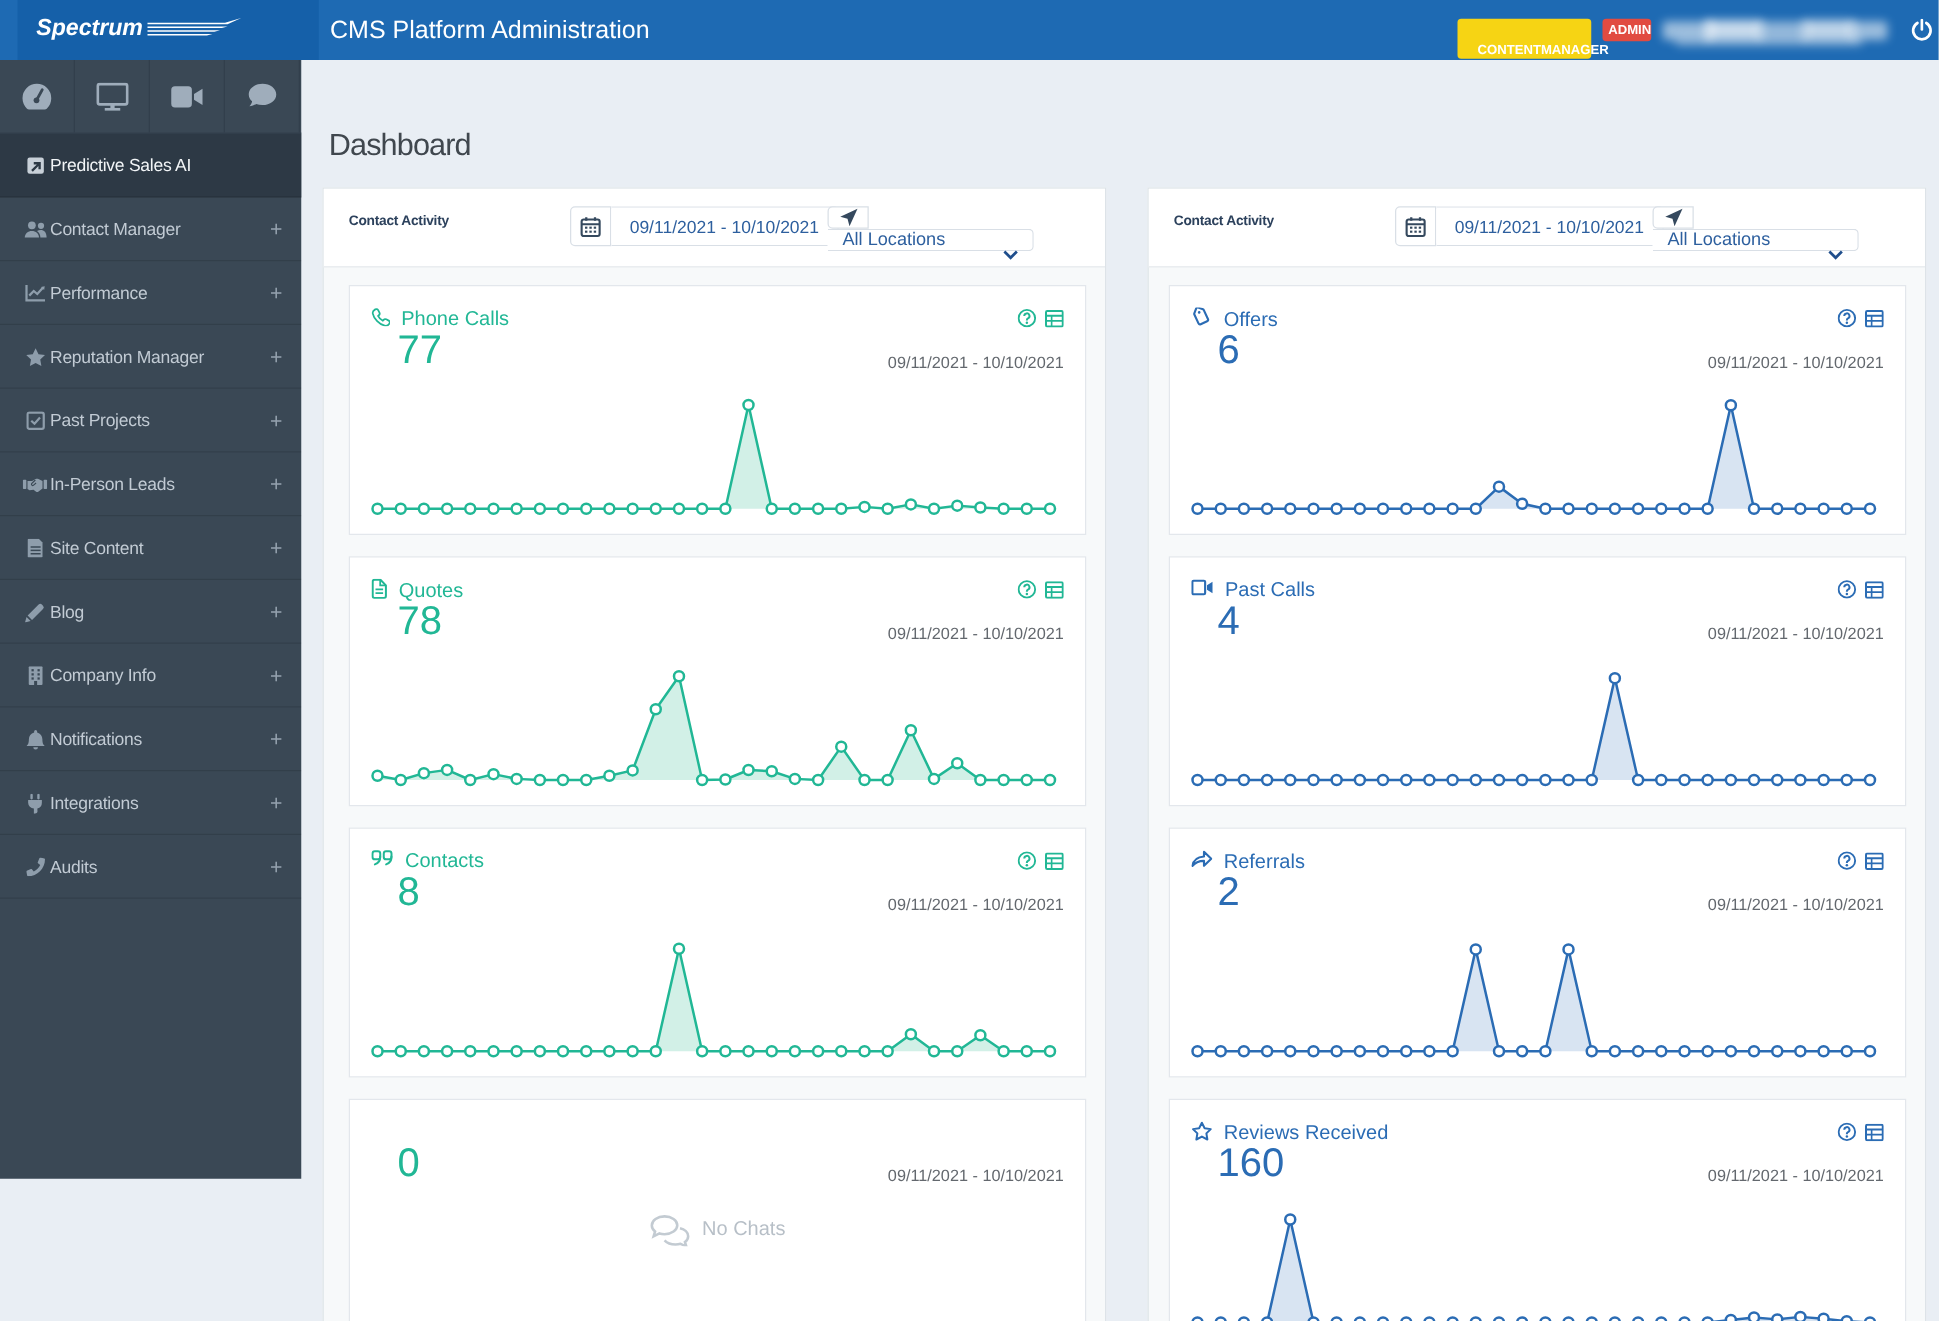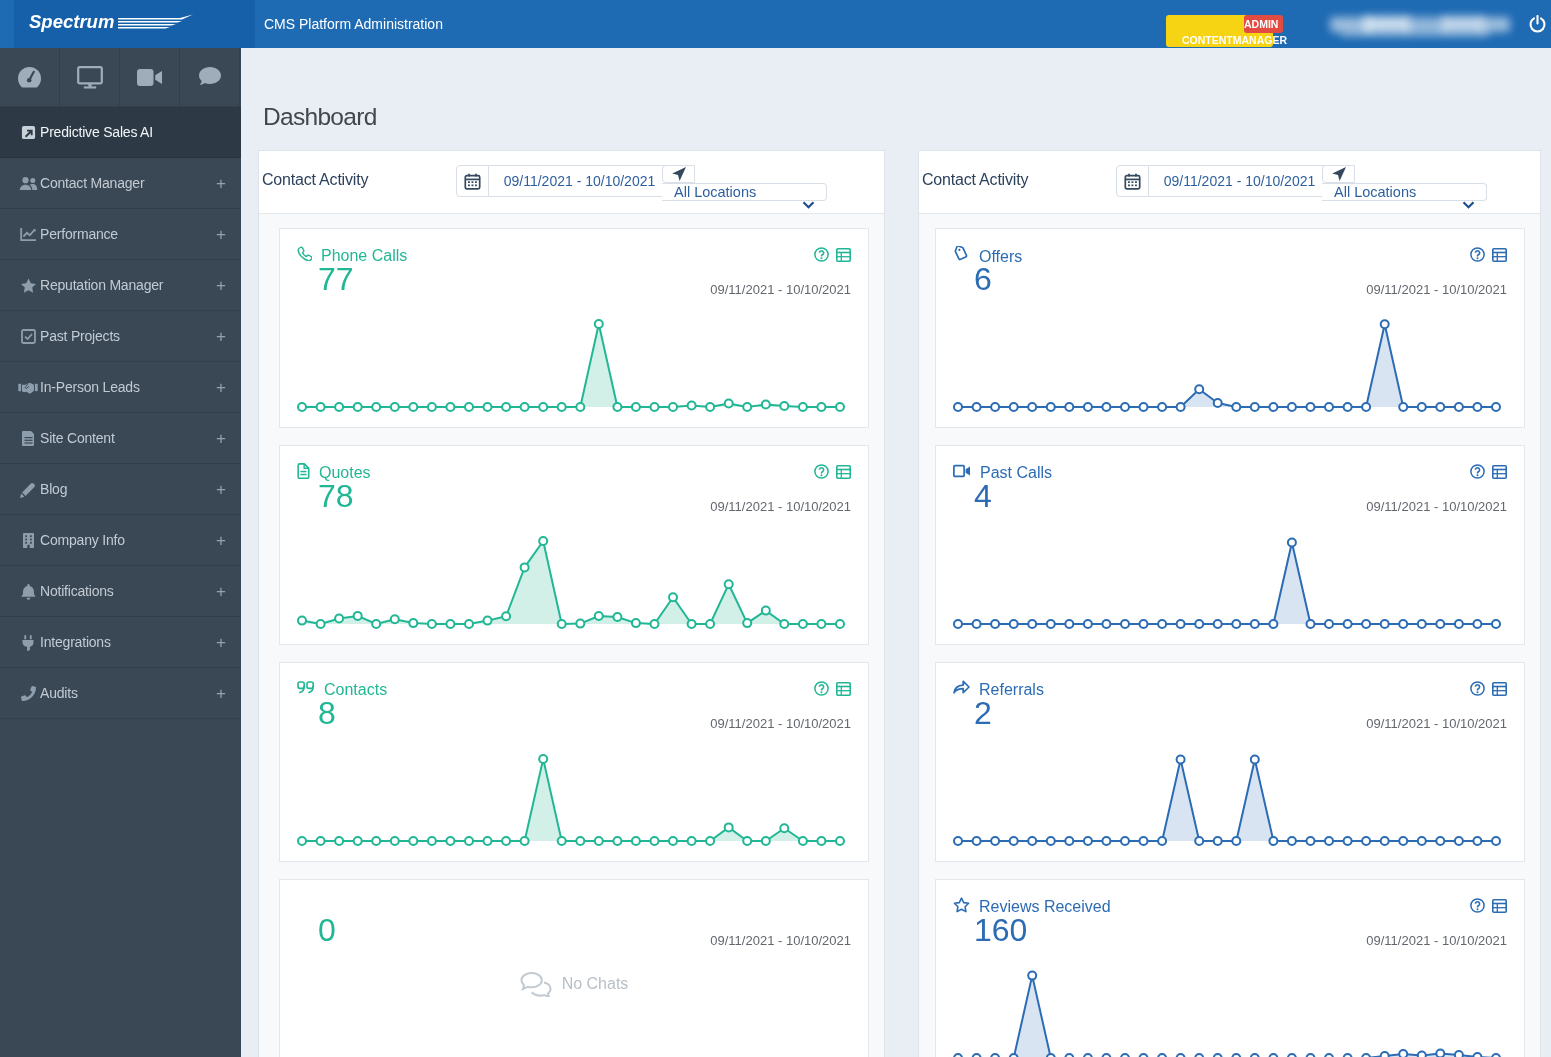--- a/index.html
+++ b/index.html
@@ -1,44 +1,44 @@
 <!DOCTYPE html>
 <html><head><meta charset="utf-8"><title>CMS Platform Administration</title>
 <style>
 * { box-sizing: border-box; margin:0; padding:0; }
 html,body { width:1551px; height:1057px; overflow:hidden; }
 body { font-family:"Liberation Sans", sans-serif; background:#e9eef4; position:relative; }
 
 .navbar { position:absolute; left:0; top:0; width:1551px; height:48px; background:#1e6ab3; z-index:5; }
 .navlogo { position:absolute; left:0; top:0; width:241px; height:48px; background:#1560a9;margin-left:14px; }
-.navtitle { position:absolute; left:264px; top:0; line-height:48px; color:#fff; font-size:14px; }
+.navtitle { position:absolute; left:264px; top:0; line-height:48px; color:#fff; font-size:20px; }
 .badge { position:absolute; top:15px; height:18px; line-height:18px; border-radius:3px; color:#fff; font-weight:bold; padding:0 6px; }
 .badge.y { left:1166px; width:107px; text-align:right; padding:16px; background:#f6d414; font-size:10.5px; }
-.badge.r { left:1244px; width:39px; text-align:left; padding:0; background:#e14b41; font-size:10.5px; }
+.badge.r { left:1282px; width:39px; text-align:right; padding:0; background:#e14b41; font-size:10.5px; }
 .blurwrap { position:absolute; left:1330px; top:13px; width:180px; height:23px; }
 .bseg { position:absolute; background:#fff; border-radius:3px; filter:blur(4px); }
 .pwr { position:absolute; left:1528px; top:15px; }
 
-.sidebar { position:absolute; left:0; top:48px; width:241px; height:1009px; background:#3a4855; }
+.sidebar { position:absolute; left:0; top:48px; width:241px; height:895px; background:#3a4855; }
 .iconrow { height:59px; border-bottom:1px solid #323f4c; display:flex; }
 .iconcell { width:60px; height:100%; display:flex; align-items:center; justify-content:center; border-right:1px solid #323f4c; }
 .mi { position:relative; height:51px; line-height:51px; border-bottom:1px solid rgba(0,0,0,0.12); color:#c2cbd4; font-size:14px; }
 .mi.active { background:#2d3945; color:#f2f5f7; }
 .mic { position:absolute; left:17px; top:0; height:51px; display:flex; align-items:center; width:22px; justify-content:center; }
 .mlabel { position:absolute; left:40px; letter-spacing:-0.2px; }
 .plus { position:absolute; right:15px; top:0; color:#94a1ae; font-size:17px; font-weight:400; }
 
 .main { position:absolute; left:241px; top:48px; width:1310px; height:1009px;margin-top:42px; }
 .htitle { position:absolute; left:22px; top:13px; font-size:24.5px; color:#40474e; font-weight:400; letter-spacing:-0.7px; }
 
 .panel { position:absolute; top:60px; background:#f7f9fa; border:1px solid #dde3e8; }
 .panel.l { left:17px; width:627px; height:941px; }
 .panel.r { left:677px; width:623px; height:945px; }
 .phead { position:relative; height:63px; background:#fff; border-bottom:1px solid #e3e8ec; }
-.ptitle { position:absolute; left:3px; top:20px; font-size:16px; font-weight:400; color:#2c415c; letter-spacing:-0.2px; }
+.ptitle { position:absolute; left:20px; top:20px; font-size:11px; font-weight:700; color:#2c415c; letter-spacing:-0.2px; }
 .grp { position:absolute; top:14px; height:32px; display:inline-flex; }
 .grp1 { left:197px; }
 .grp2 { left:403px;flex-direction:column; }
 .addon { width:33px; height:32px; border:1px solid #d9dfe6; border-radius:4px 0 0 4px; background:#fff; display:inline-flex; align-items:center; justify-content:center; }
 .dateinput { width:182px; height:32px; border:1px solid #d9dfe6; border-left:none; border-radius:0 4px 4px 0; background:#fff; font-size:14px; color:#2d5f9e; display:inline-flex; align-items:center; justify-content:center; }
 .selinput { position:relative; width:165px; height:32px; border:1px solid #d9dfe6; border-left:none; border-radius:0 4px 4px 0; background:#fff; font-size:14.5px; color:#2d5f9e; display:inline-flex; align-items:center; padding-left:12px; }
 .chev { position:absolute; right:11px; top:12px; }
 
 .pbody { padding:14px 16px 0 20px; }
 .panel.r .pbody { padding:14px 16px 0 16px; }

